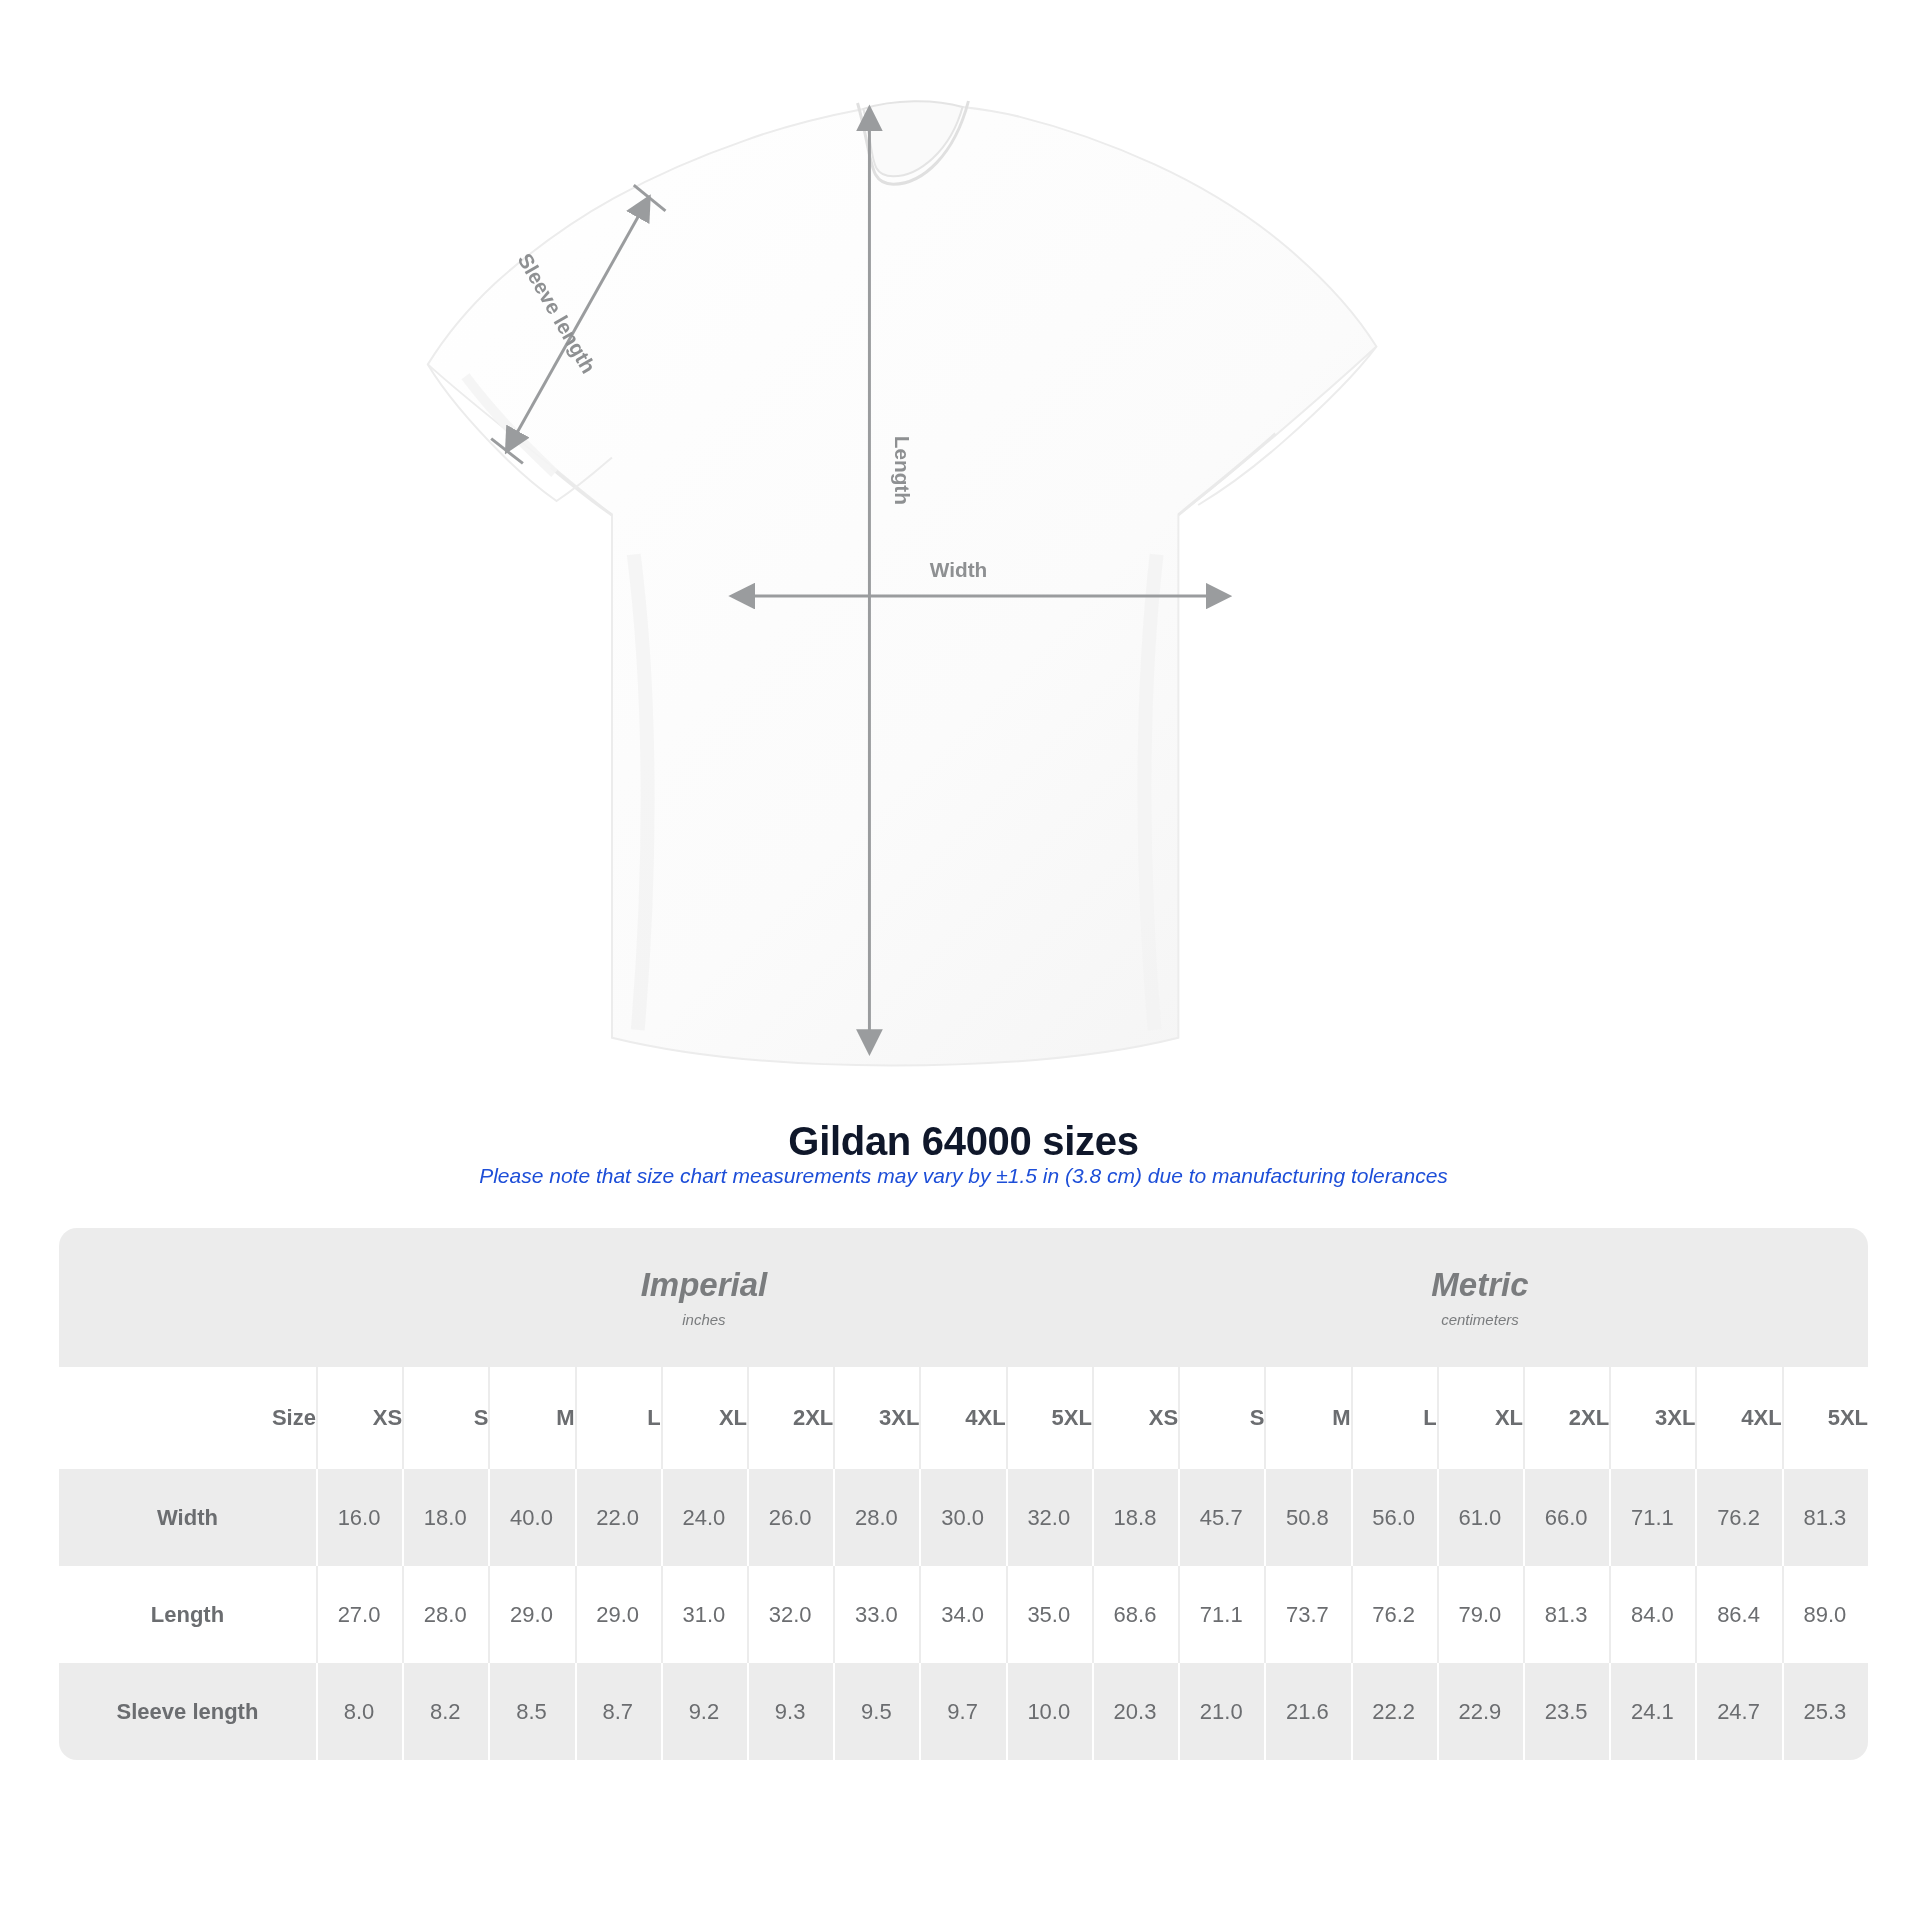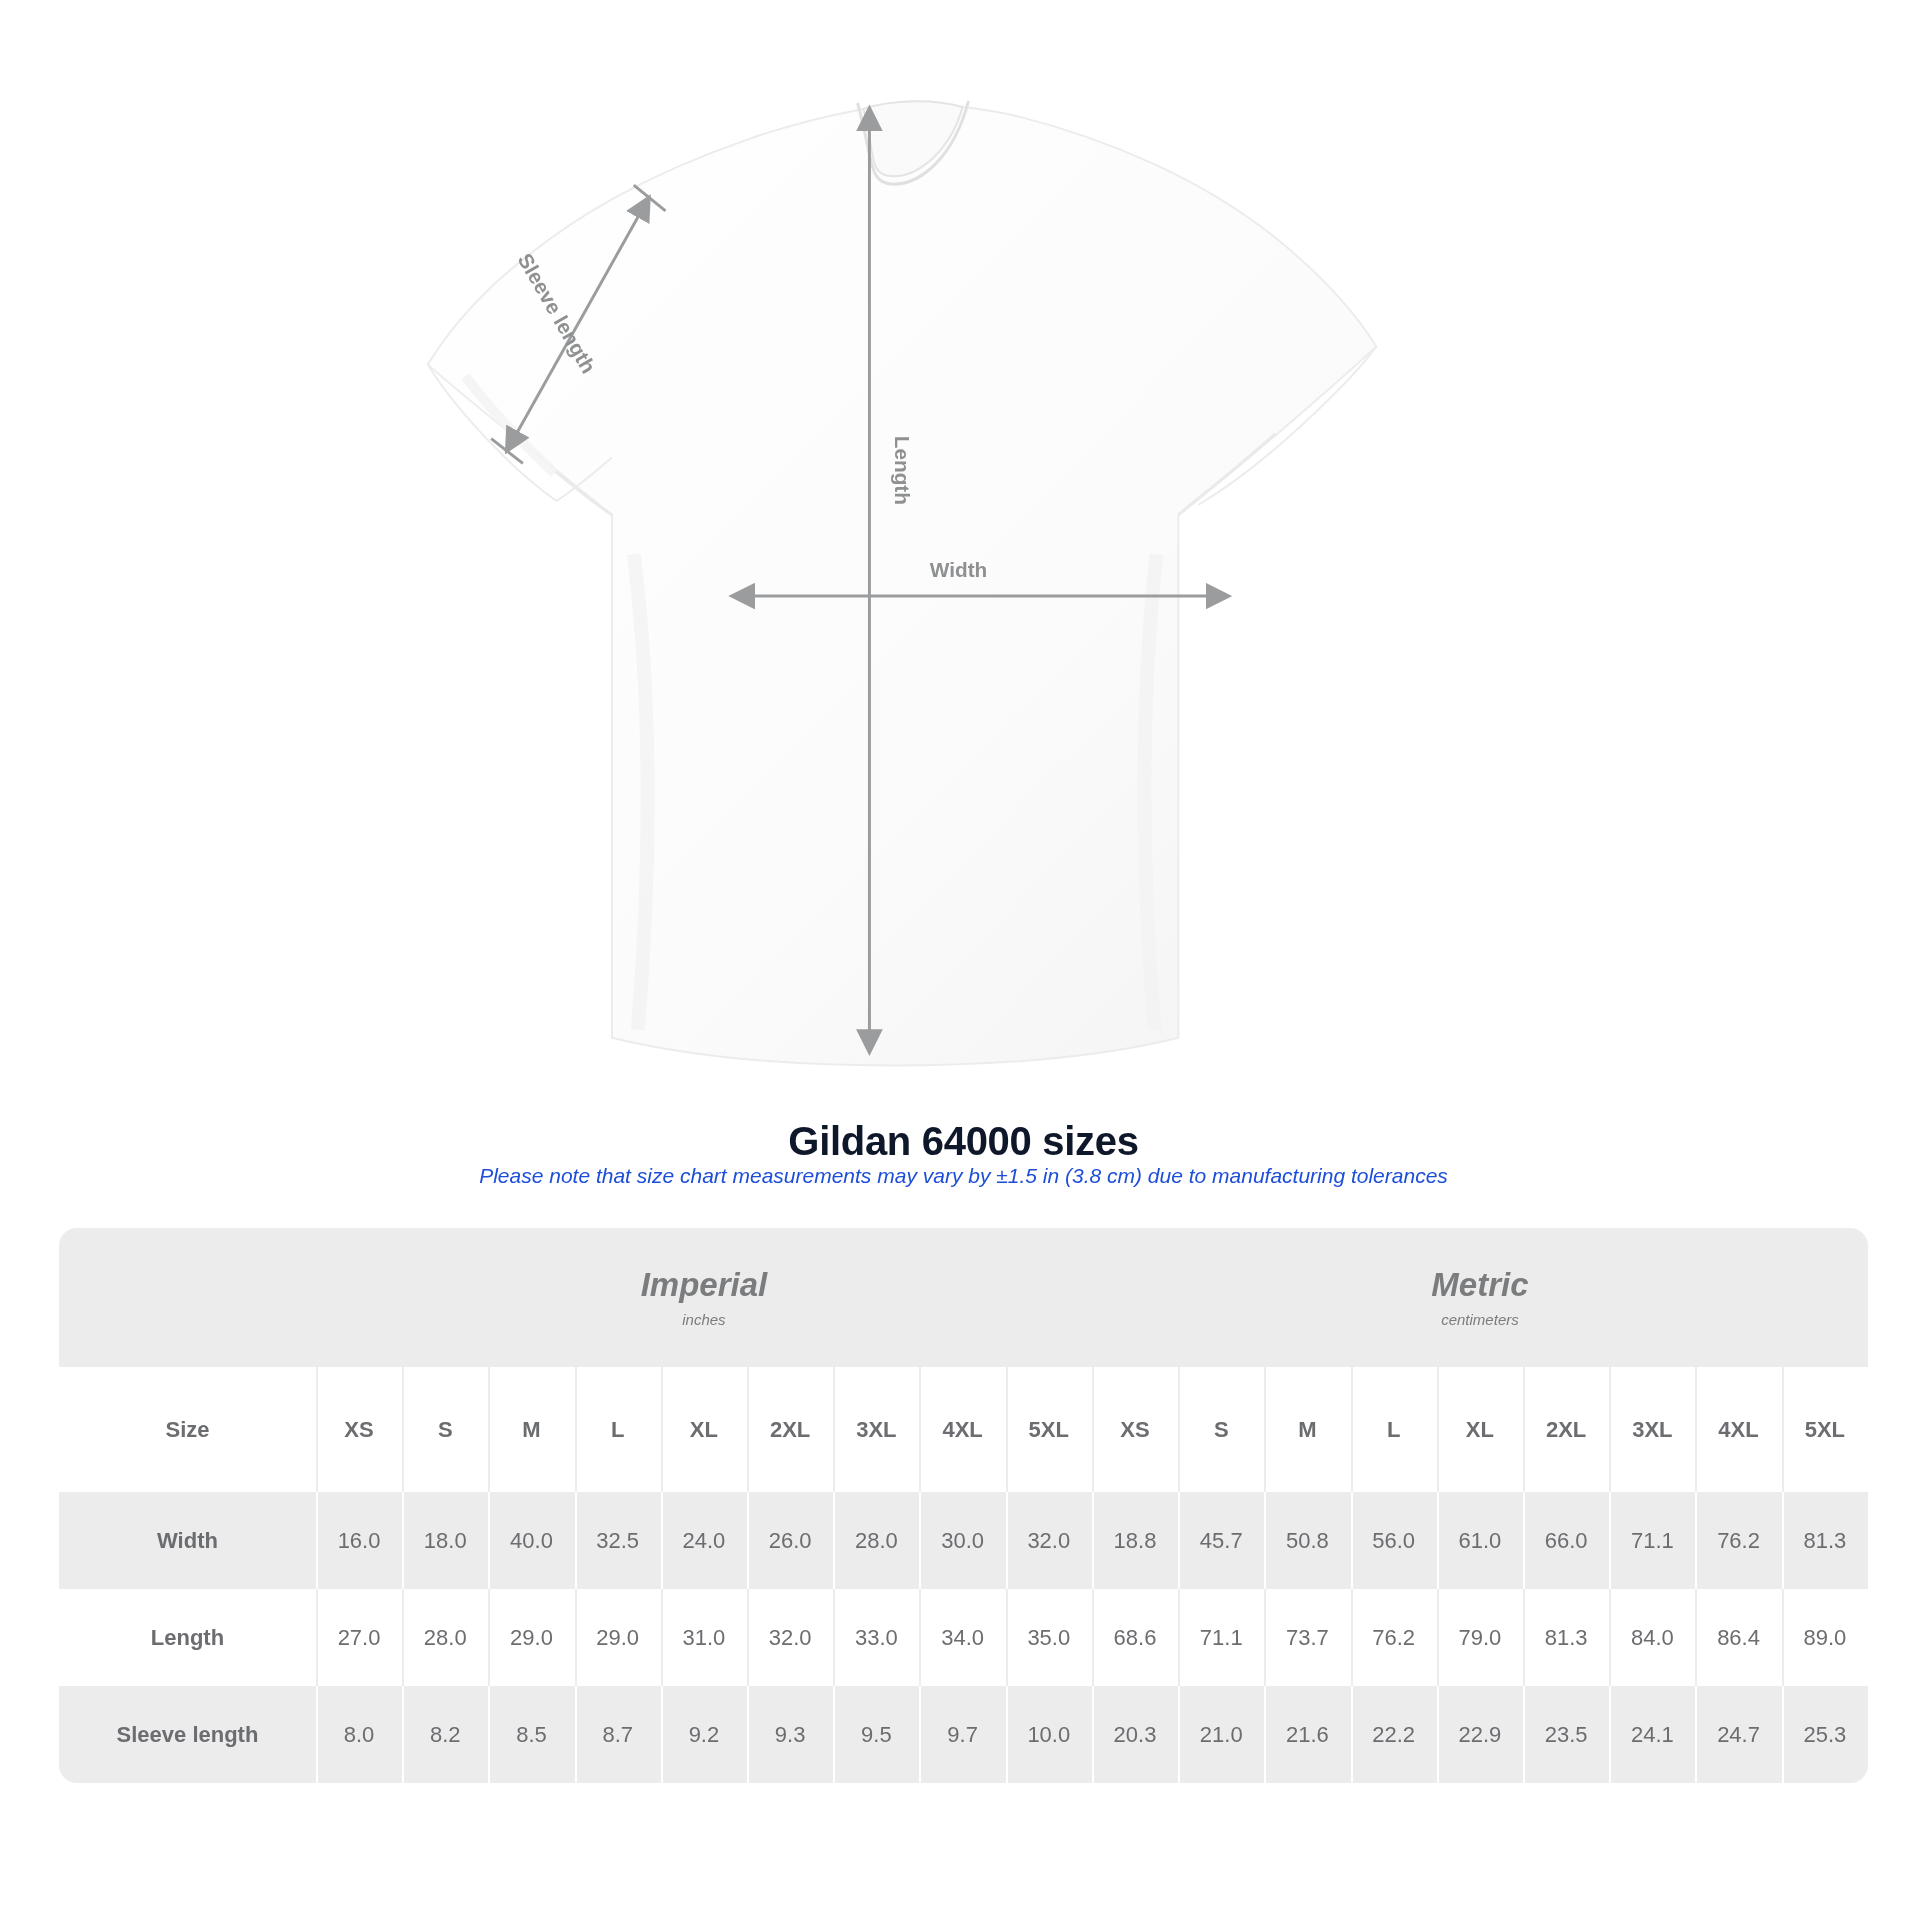--- a/index.html
+++ b/index.html
@@ -76,21 +76,21 @@
   }
   .unit-sub {
     font-size: 15px;
     font-style: italic;
     color: #7a7c7e;
     margin-top: 8px;
   }
   .unit-row td.corner { background: #ececec; }
 
   
-  tr.r-size td { height: 125px; background: #ffffff; }
+  tr.r-size td { height: 102px; background: #ffffff; text-align: right; }
   tr.r-width td { height: 97px; background: #ececec; }
   tr.r-length td { height: 97px; background: #ffffff; }
   tr.r-sleeve td { height: 97px; background: #ececec; }
 
   td.rowhead {
     font-weight: bold;
     font-size: 25px;
     color: #5f6163;
   }
   td.colhead {
@@ -237,21 +237,21 @@
           <td class="colhead">3XL</td>
           <td class="colhead">4XL</td>
           <td class="colhead">5XL</td>
         </tr>
 
         <tr class="r-width">
           <td class="rowhead">Width</td>
           <td class="val">16.0</td>
           <td class="val">18.0</td>
           <td class="val">40.0</td>
-          <td class="val">32.5</td>
+          <td class="val">22.0</td>
           <td class="val">24.0</td>
           <td class="val">26.0</td>
           <td class="val">28.0</td>
           <td class="val">30.0</td>
           <td class="val">32.0</td>
           <td class="val">18.8</td>
           <td class="val">45.7</td>
           <td class="val">50.8</td>
           <td class="val">56.0</td>
           <td class="val">61.0</td>

